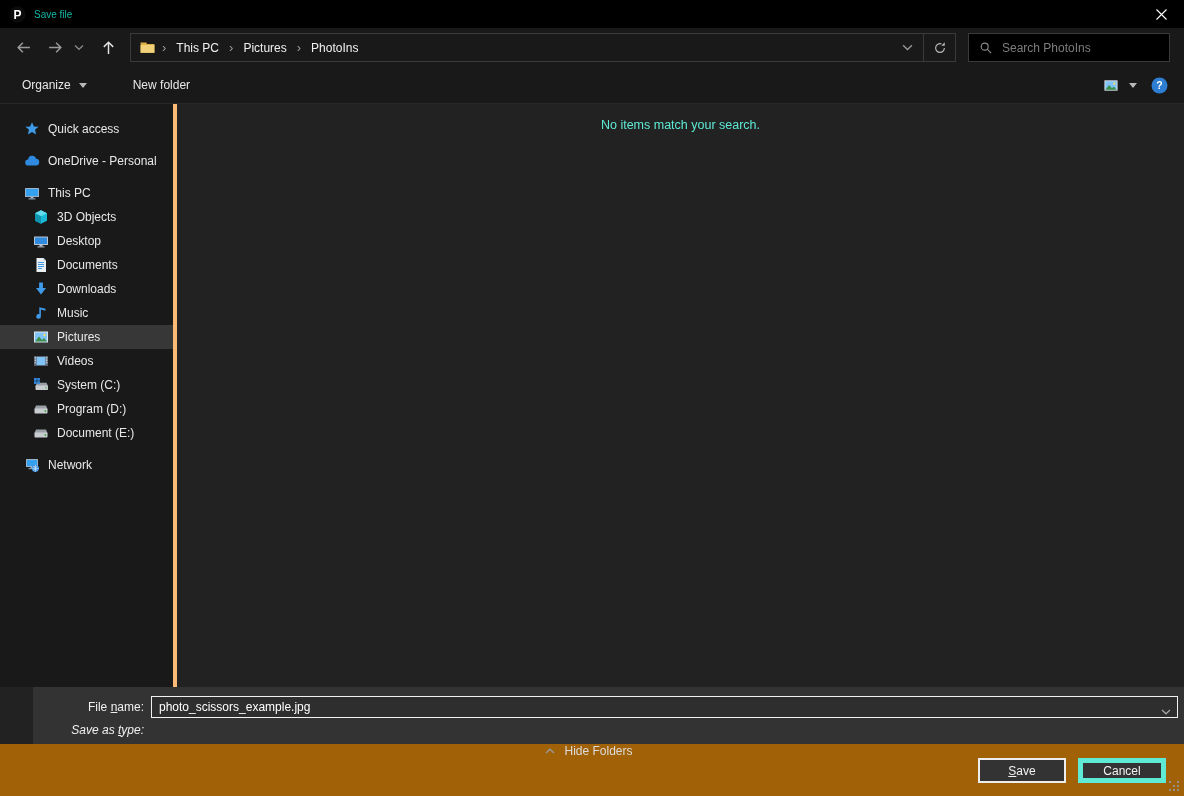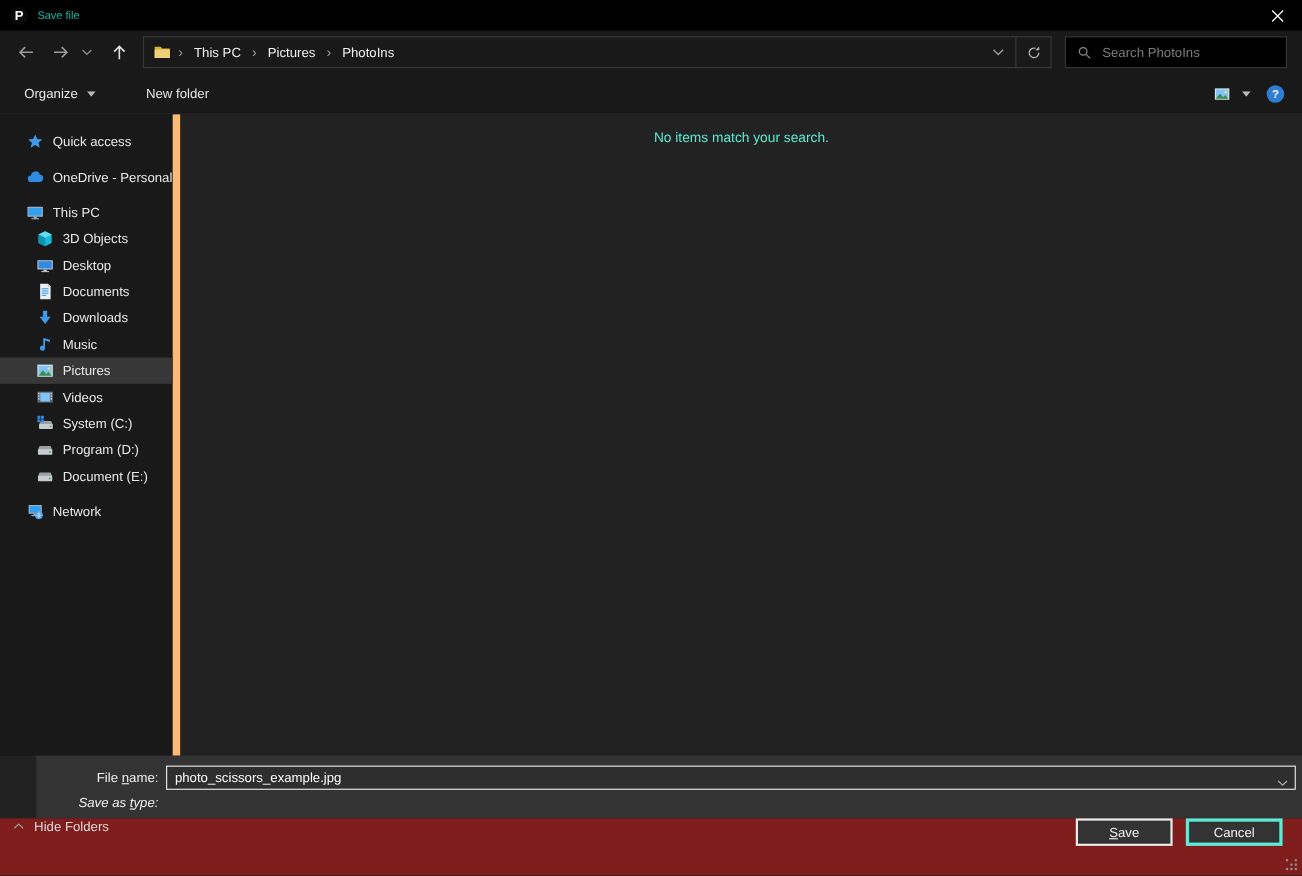--- a/index.html
+++ b/index.html
@@ -49,21 +49,21 @@
   .tb-caret svg { width:8px; height:5px; }
   .tb-newfolder { margin-left:34px; }
   .tb-right { margin-left:auto; display:flex; align-items:center; gap:14px; }
   .view-btn { display:flex; align-items:center; gap:9px; cursor:pointer; }
   .view-btn .vicon svg { width:18px; height:15px; }
   .help-btn { width:17px; height:17px; cursor:pointer; display:flex; }
   .help-btn svg { width:17px; height:17px; }
 
   
   .content { flex:1 1 auto; display:flex; min-height:0; }
-  .sidebar { width:164px; background:#191919; border-right:7px solid #fdba74; padding-top:13px; overflow:hidden; flex:0 0 auto; }
+  .sidebar { width:177px; background:#191919; border-right:4px solid #fdba74; padding-top:13px; overflow:hidden; flex:0 0 auto; }
   .sidebar-item { height:24px; display:flex; align-items:center; gap:8px; padding-left:24px; cursor:pointer; white-space:nowrap; }
   .sidebar-item.child { padding-left:33px; }
   .sidebar-item.gap { margin-top:8px; }
   .sidebar-item.selected { background:#373737; }
   .sidebar-item .icon { width:16px; height:16px; flex:0 0 auto; display:flex; }
   .sidebar-item .icon svg { width:16px; height:16px; }
   .sidebar-item .label { color:#e8e8e8; font-size:12px; }
   .main { flex:1; background:#222222; padding-top:14px; }
   .empty-message { text-align:center; color:#5eead4; font-size:12.5px; }
 
@@ -74,28 +74,28 @@
   .field-row:last-child { margin-bottom:0;font-style:italic; }
   .field-label { width:118px; text-align:right; padding-right:7px; color:#f0f0f0; flex:0 0 auto; }
   .accel { text-decoration:underline; }
   .combo { position:relative; flex:1; height:22px; }
   .combo input { width:100%; height:22px; background:#2e2e2e; border:1px solid #f2f2f2; color:#ffffff;
     font-size:12px; font-family:inherit; padding:0 22px 0 7px; outline:none; }
   .select-box { width:100%; height:22px; background:#2e2e2e; border:1px solid #848484; color:#f0f0f0;
     display:flex; align-items:center; padding:0 22px 0 7px; cursor:pointer; }
   .combo .chev { position:absolute; right:7px; top:8px; width:10px; height:7px; color:#a8a8a8; pointer-events:none; }
   .combo .chev svg { width:10px; height:6px; }
-  .footer-bottom { background:#7f1d1d; height:52px; display:flex; align-items:flex-start; padding:0 18px 0 12px; }
+  .footer-bottom { background:#a16207; height:52px; display:flex; align-items:center; padding:0 18px 0 12px;flex-direction:column; }
   .hide-folders { display:flex; align-items:center; gap:9px; color:#dcdcdc; cursor:pointer; }
   .hide-folders svg { width:10px; height:6px; color:#9a9a9a; }
   .btn-group { margin-left:auto; display:flex; gap:12px; }
   .dlg-btn { width:88px; height:25px; background:#333333; color:#f2f2f2; font-size:12px; font-family:inherit;
     display:flex; align-items:center; justify-content:center; cursor:pointer; }
   .dlg-btn.primary { border:2px solid #ededed; }
-  .dlg-btn.secondary { border:3px solid #5eead4; }
+  .dlg-btn.secondary { border:5px solid #5eead4; }
   .grip { position:absolute; right:3px; bottom:3px; width:12px; height:12px; cursor:nwse-resize; }
   .grip i { position:absolute; width:2px; height:2px; background:#8f8f8f;
     box-shadow: 8px 8px 0 #8f8f8f, 8px 4px 0 #8f8f8f, 4px 8px 0 #8f8f8f, 8px 0 0 #8f8f8f, 0 8px 0 #8f8f8f, 4px 4px 0 #8f8f8f; }
 </style>
 </head>
 <body>
 
 <div class="window">
 
   <div class="titlebar">

